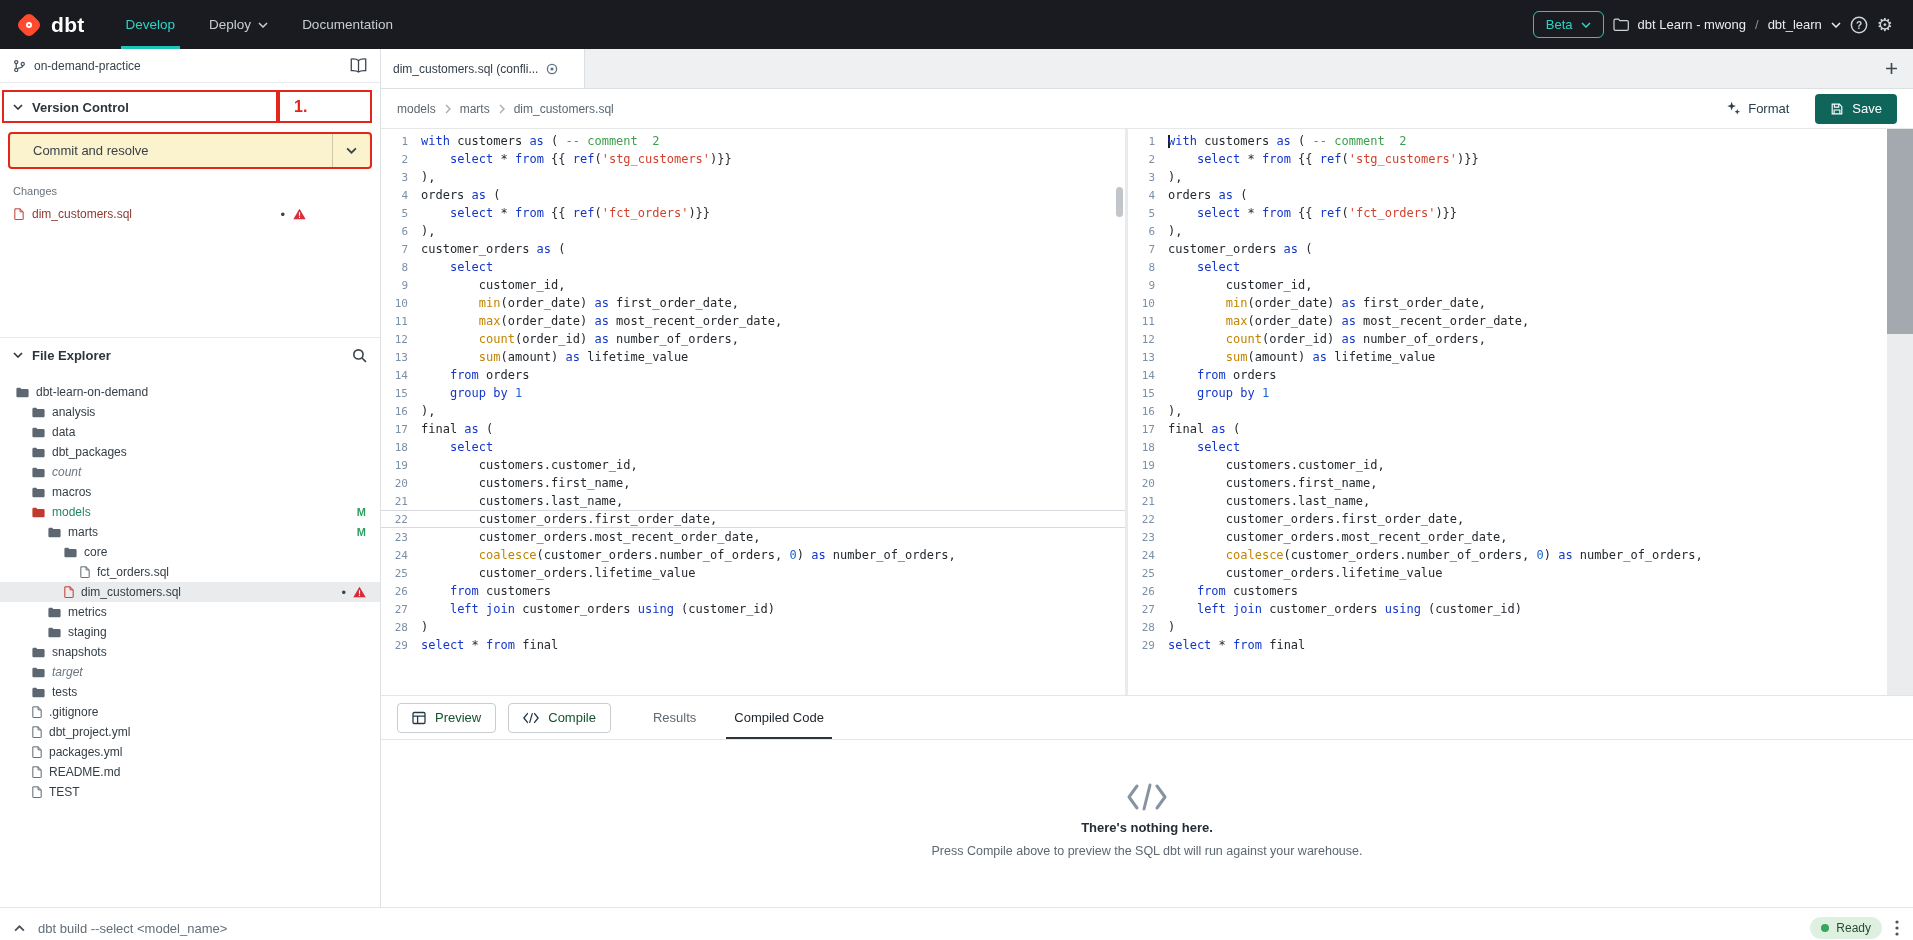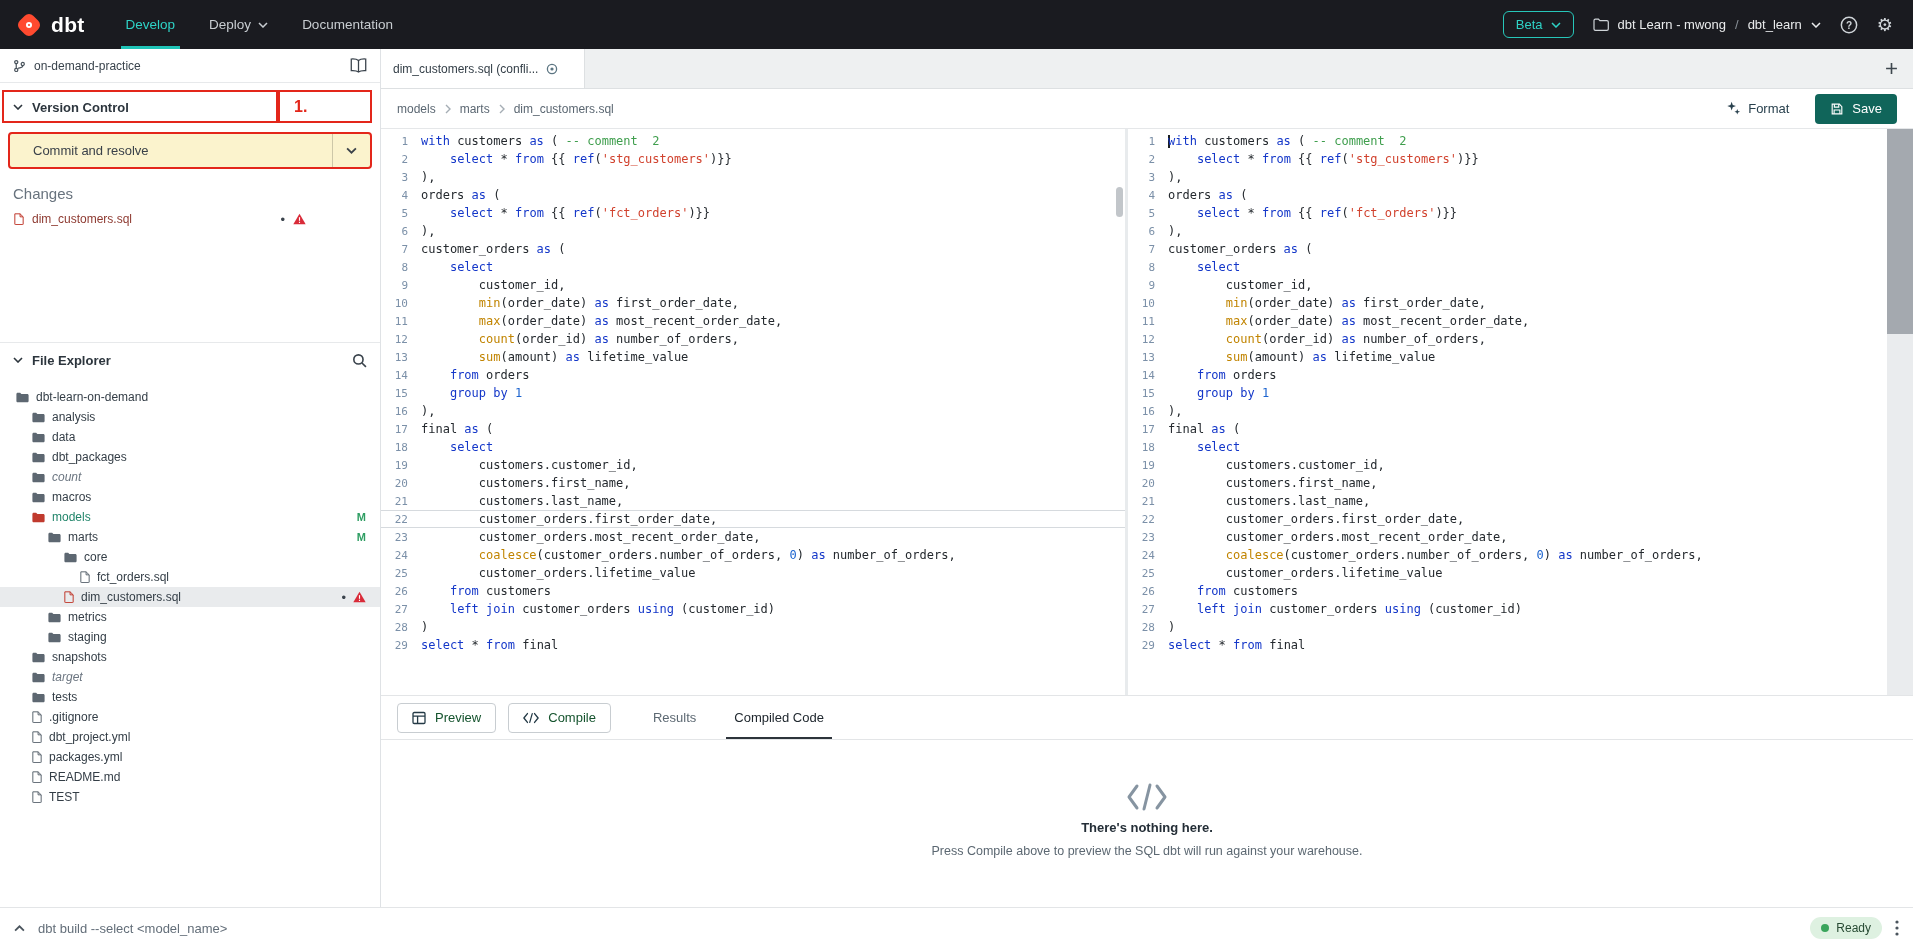--- a/index.html
+++ b/index.html
@@ -6,40 +6,40 @@
   html,body{width:1913px;height:940px}
   body{font-family:"Liberation Sans",sans-serif;background:#fff;color:#1f262d;overflow:hidden}
 
   
   .topbar{height:49px;background:#1a1b20;display:flex;align-items:stretch;color:#d7dadd}
   .brand{display:flex;align-items:center;gap:9px;padding:0 24px 0 16px}
   .brand-text{color:#fff;font-size:21px;font-weight:bold;letter-spacing:.3px}
   .nav-item{display:flex;align-items:center;gap:7px;padding:0 17px;font-size:13.5px;color:#c8cdd1;position:relative;cursor:pointer}
   .nav-item.active{color:#2ed3c6}
   .nav-item.active::after{content:"";position:absolute;left:12px;right:12px;bottom:0;height:3px;background:#1fc4b7}
-  .top-right{margin-left:auto;display:flex;align-items:center;gap:19px;padding-right:20px}
+  .top-right{margin-left:auto;display:flex;align-items:center;gap:9px;padding-right:20px}
   .beta-pill{display:flex;align-items:center;gap:8px;border:1px solid #27c7ba;color:#2ed3c6;height:27px;padding:0 12px;border-radius:6px;font-size:13px;cursor:pointer}
   .account{display:flex;align-items:center;gap:9px;font-size:13px;color:#e9ebec;cursor:pointer}
   .account .sep{color:#8a9198}
   .gear{font-family:"DejaVu Sans",sans-serif;font-size:18px;color:#cfd4d8;cursor:pointer;line-height:1}
 
   
   .app{display:flex;height:858px}
   .sidebar{width:381px;border-right:1px solid #dfe2e5;position:relative;background:#fff;flex:none}
   .main{flex:1;display:flex;flex-direction:column;min-width:0}
 
   
   .branch-row{height:34px;display:flex;align-items:center;gap:8px;padding:0 13px;border-bottom:1px solid #e7e9eb;font-size:12px;color:#39434c}
   .branch-row .book{margin-left:auto}
   .sec-header{display:flex;align-items:center;gap:9px;padding:0 13px;font-size:13px;font-weight:bold;color:#2c353d;cursor:pointer}
   .vc-header{margin-top:9px;height:30px}
   .commit-btn{margin:10px 8px 0 8px;height:37px;display:flex;align-items:stretch;border:2px solid #e3261a;border-radius:4px;background:#fbf3cd;cursor:pointer}
   .commit-label{flex:1;display:flex;align-items:center;padding-left:23px;font-size:13px;color:#3a4149}
   .commit-caret{width:38px;display:flex;align-items:center;justify-content:center;border-left:1px solid rgba(0,0,0,.18);color:#3a4149}
-  .changes-label{margin-top:16px;padding:0 13px;font-size:15px;color:#68737e}
+  .changes-label{margin-top:16px;padding:0 13px;font-size:11px;color:#68737e}
   .change-item{height:22px;margin-top:6px;display:flex;align-items:center;gap:8px;padding:0 12px 0 14px;font-size:12px;cursor:pointer}
   .change-name{color:#8e3a31}
   .change-markers{display:flex;align-items:center;gap:8px;margin-left:auto;margin-right:62px}
   .fe-section{margin-top:112px;border-top:1px solid #e7e9eb}
   .fe-header{height:34px}
   .fe-header .search{margin-left:auto}
   .tree{padding-top:10px}
   .tree-row{height:20px;display:flex;align-items:center;gap:7px;font-size:12px;color:#333d46;padding-right:14px;cursor:pointer}
   .tree-row.selected{background:#e9ebed}
   .ticon{display:flex;color:#5d6771;flex:none}

